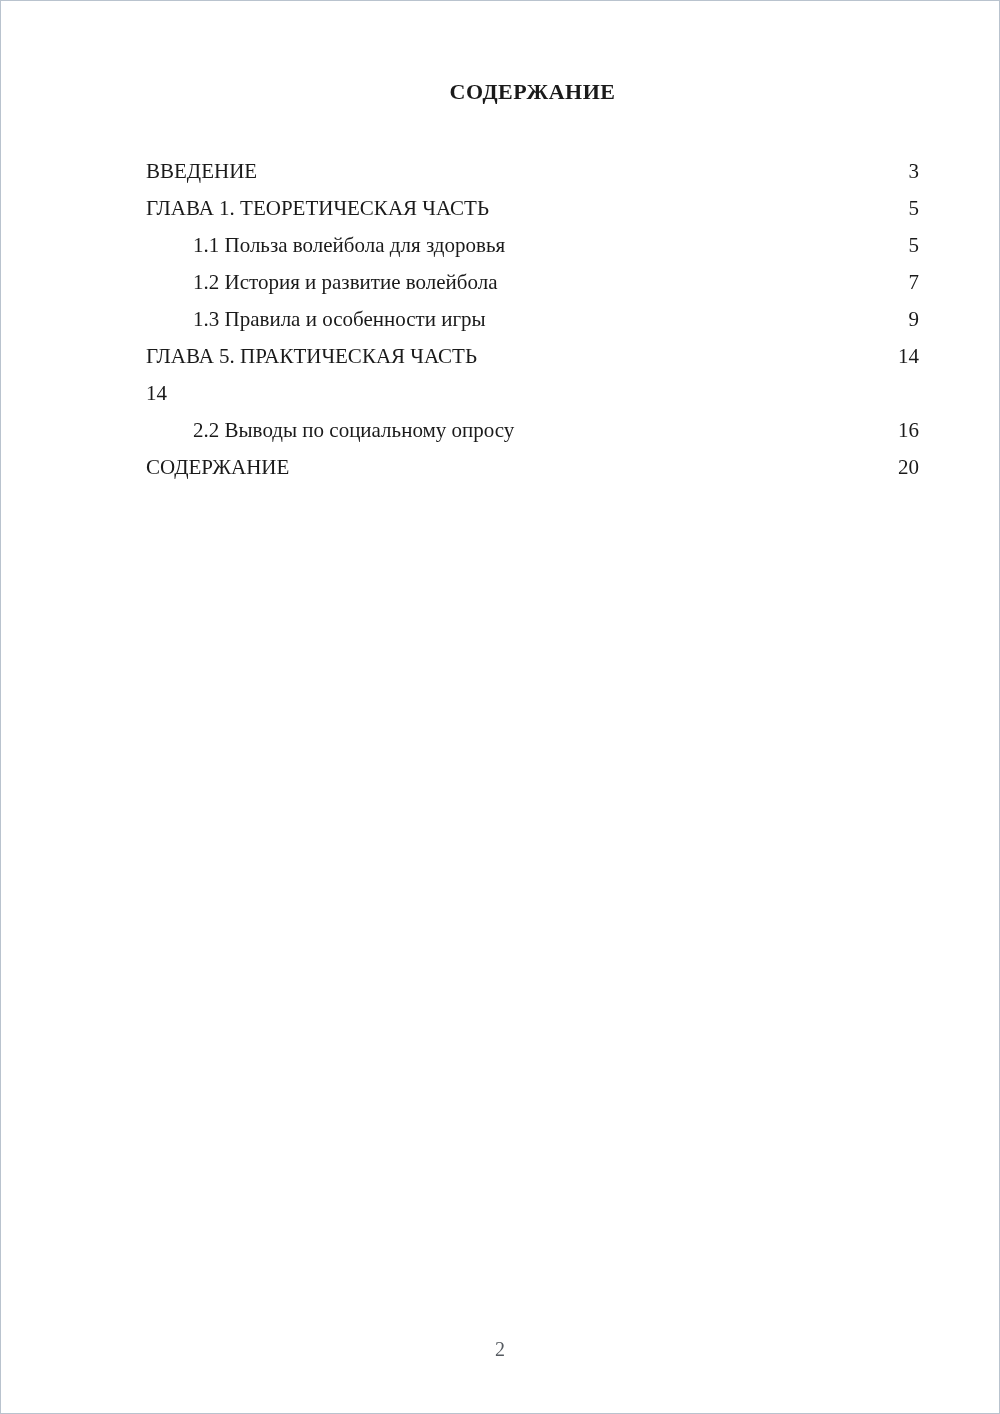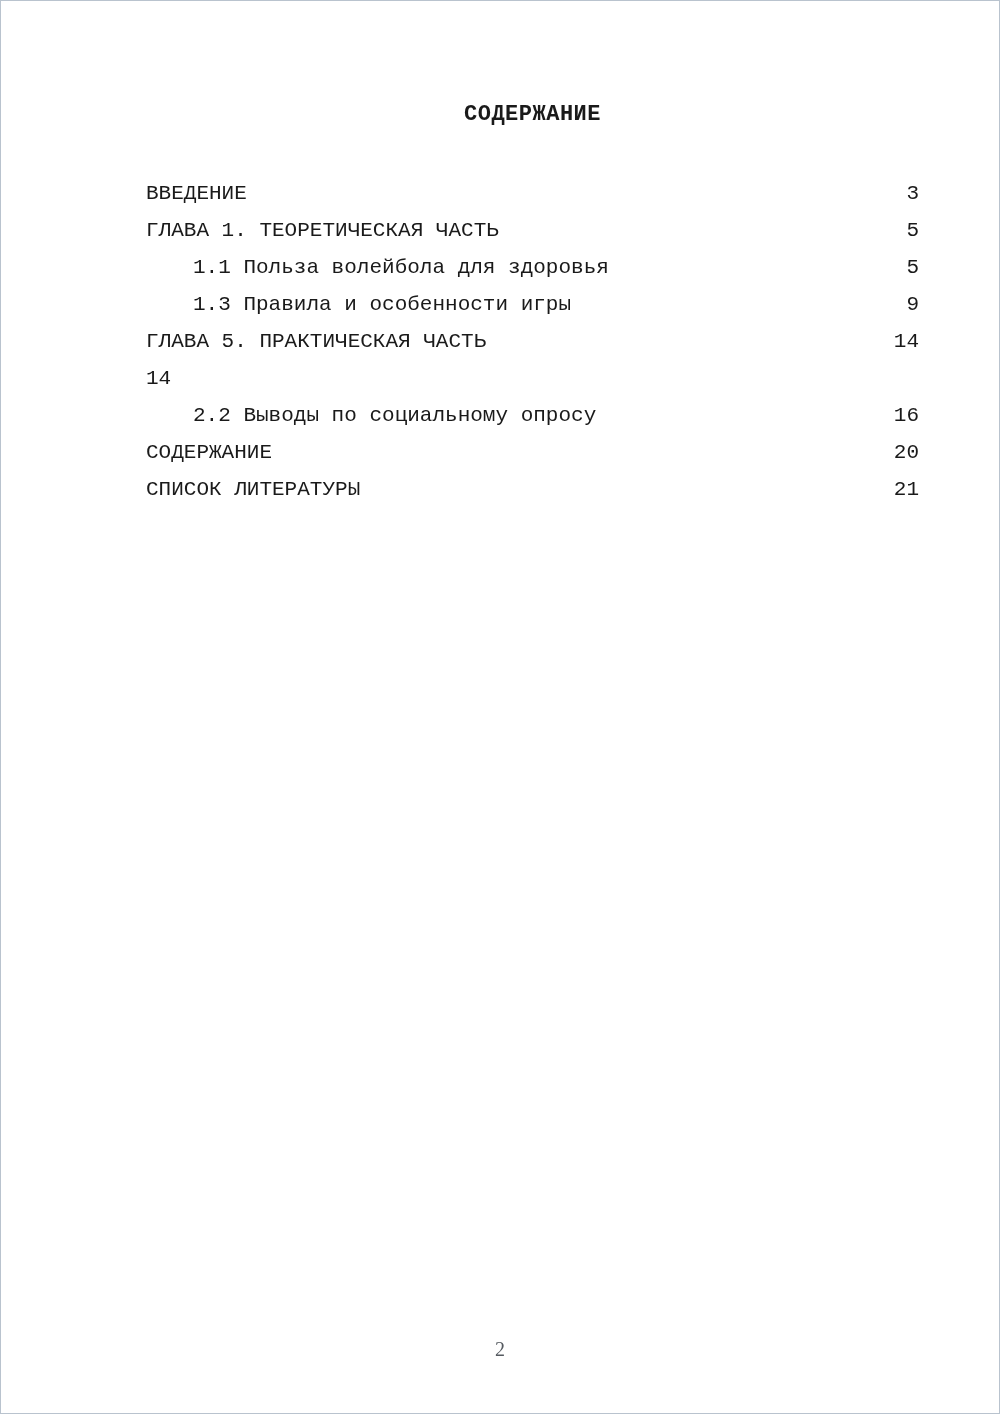--- a/index.html
+++ b/index.html
@@ -12,24 +12,23 @@
     width: 998px;
     height: 1412px;
     border: 1px solid #b9c3ce;
     background: #ffffff;
     font-family: "Liberation Serif", serif;
     color: #1a1a1a;
     box-sizing: content-box;
   }
   .content {
     position: absolute;
-    top: 101px;
+    top: 78px;
     left: 145px;
     right: 80px;
-    font-family: Liberation Mono, monospace;
   }
   .doc-title {
     text-align: center;
     font-size: 22px;
     font-weight: bold;
     letter-spacing: 0.5px;
     margin: 0 0 48px 0;
   }
   .toc {
     font-size: 21px;
@@ -75,39 +74,39 @@
         </div>
         <div class="toc-row">
           <span class="label">ГЛАВА 1. ТЕОРЕТИЧЕСКАЯ ЧАСТЬ</span>
           <span class="pageno">5</span>
         </div>
         <div class="toc-row indent-1">
           <span class="label">1.1 Польза волейбола для здоровья</span>
           <span class="pageno">5</span>
         </div>
         <div class="toc-row indent-1">
+          <span class="label">1.2 История и развитие волейбола</span>
+          <span class="pageno">7</span>
+        </div>
+        <div class="toc-row indent-1">
           <span class="label">1.3 Правила и особенности игры</span>
           <span class="pageno">9</span>
         </div>
         <div class="toc-row">
           <span class="label">ГЛАВА 5. ПРАКТИЧЕСКАЯ ЧАСТЬ</span>
           <span class="pageno">14</span>
         </div>
         <div class="toc-row indent-1">
           <span class="pageno">14</span>
         </div>
         <div class="toc-row indent-1">
           <span class="label">2.2 Выводы по социальному опросу</span>
           <span class="pageno">16</span>
         </div>
         <div class="toc-row">
           <span class="label">СОДЕРЖАНИЕ</span>
           <span class="pageno">20</span>
         </div>
-        <div class="toc-row">
-          <span class="label">СПИСОК ЛИТЕРАТУРЫ</span>
-          <span class="pageno">21</span>
-        </div>
       </div>
   </div>
 
   <div class="page-number">2</div>
 </div>
 
 </body></html>

